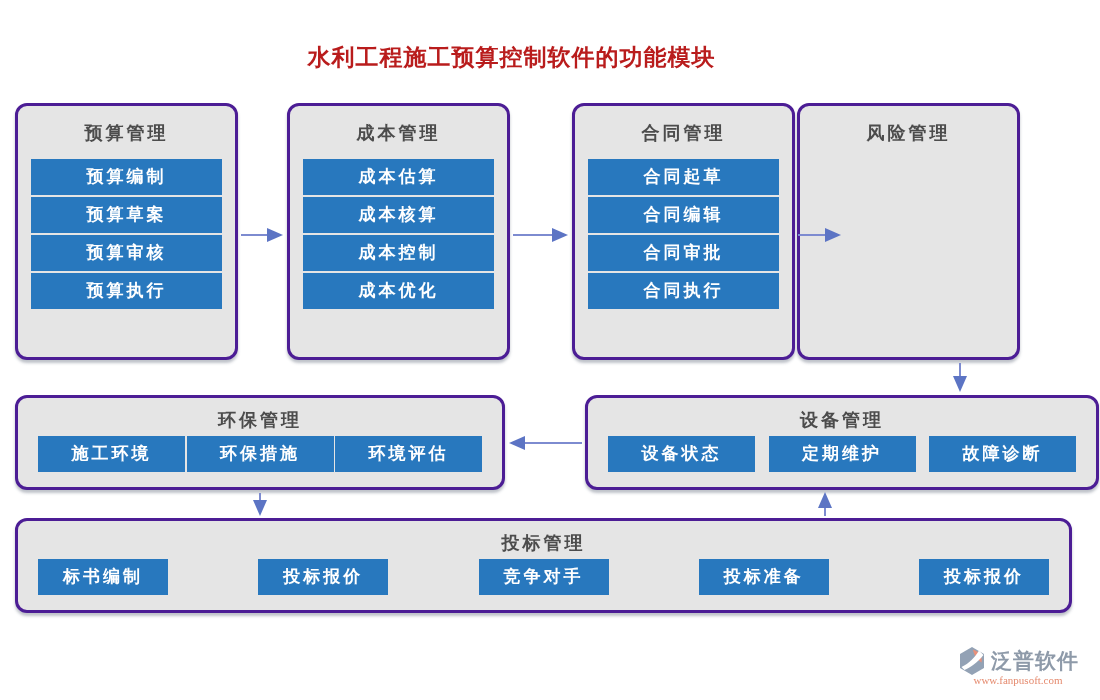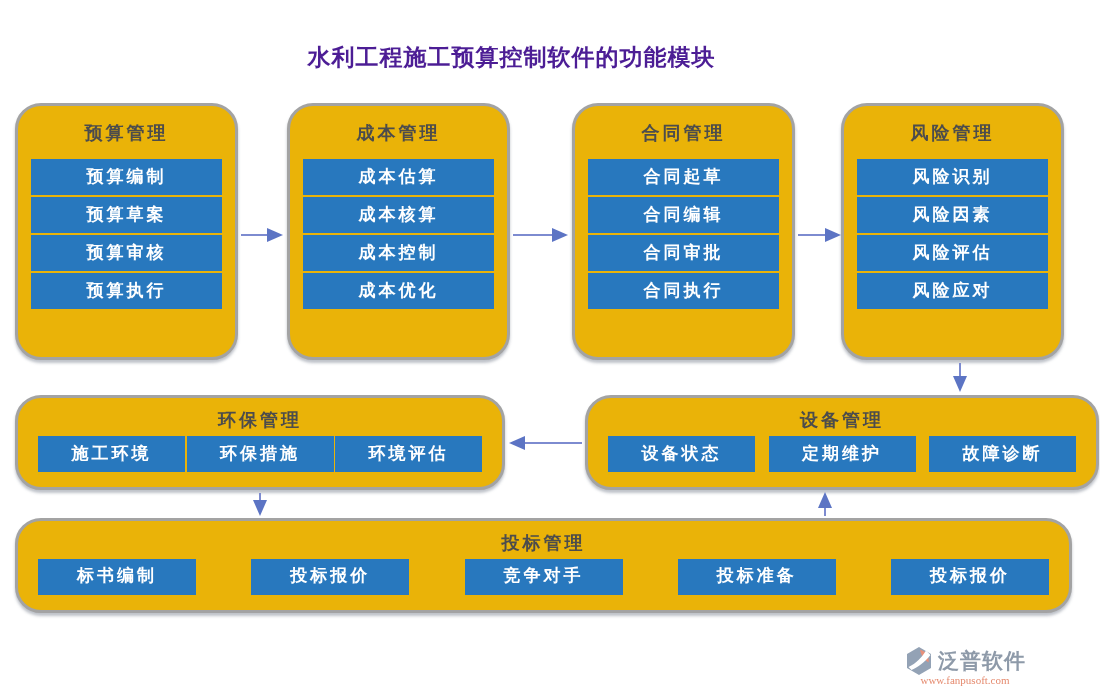--- a/index.html
+++ b/index.html
@@ -2,44 +2,44 @@
 <html><head>
 <meta charset="utf-8">
 <style>
   html,body{margin:0;padding:0;}
   body{
     width:1100px;height:700px;position:relative;background:#ffffff;
     font-family:"Liberation Serif","DejaVu Serif",serif;overflow:hidden;
   }
   .diagram-title{
     position:absolute;top:42px;left:0;width:1023px;text-align:center;
-    font-size:23px;font-weight:bold;color:#4c1d95;letter-spacing:1px;
+    font-size:23px;font-weight:bold;color:#b91c1c;letter-spacing:1px;
   }
   .module{
-    position:absolute;background:#eab308;border:3px solid #a3a3a3;
-    border-radius:26px;box-sizing:border-box;
+    position:absolute;background:#e5e5e5;border:3px solid #4c1d95;
+    border-radius:12px;box-sizing:border-box;
     box-shadow:0 3px 3px rgba(110,120,135,.45);
   }
   .top-module{top:103px;width:223px;height:257px;padding:15px 13px 0;}
   .module-title{
     text-align:center;font-size:18px;font-weight:bold;color:#4c4c4c;
     letter-spacing:3px;
   }
   .top-module .module-title{margin-bottom:14px;}
   .bars-v{display:flex;flex-direction:column;gap:2px;}
   .bar{
     background:#2878be;color:#ffffff;font-size:17px;font-weight:bold;
     letter-spacing:3px;text-align:center;height:36px;line-height:36px;
   }
   .wide-module{height:95px;padding:10px 20px 8px;}
   .bars-h{display:flex;justify-content:space-between;margin-top:4px;}
   .bars-h .bar{width:147px;}
-  .module-bidding .bars-h .bar{width:158px;font-family:Liberation Mono, monospace;}
+  .module-bidding .bars-h .bar{width:130px;}
   #edges-svg{position:absolute;top:0;left:0;pointer-events:none;}
-  .logo{position:absolute;top:646px;left:887px;width:156px;}
+  .logo{position:absolute;top:646px;left:940px;width:156px;}
   .logo-row{display:flex;align-items:center;justify-content:center;gap:4px;}
   .logo-name{font-size:21px;font-weight:bold;color:#8e9aa9;letter-spacing:1px;}
   .logo-url{font-size:11px;color:#e58a6e;text-align:center;margin-top:-2px;}
 </style>
 </head>
 <body>
 
 <div class="diagram-title">水利工程施工预算控制软件的功能模块</div>
 
 <div class="module top-module" style="left:15px">
@@ -65,28 +65,22 @@
 <div class="module top-module" style="left:572px">
   <div class="module-title">合同管理</div>
   <div class="bars-v">
     <div class="bar">合同起草</div>
     <div class="bar">合同编辑</div>
     <div class="bar">合同审批</div>
     <div class="bar">合同执行</div>
   </div>
 </div>
 
-<div class="module top-module" style="left:841px">
+<div class="module top-module" style="left:797px">
   <div class="module-title">风险管理</div>
-  <div class="bars-v">
-    <div class="bar">风险识别</div>
-    <div class="bar">风险因素</div>
-    <div class="bar">风险评估</div>
-    <div class="bar">风险应对</div>
-  </div>
 </div>
 
 <div class="module wide-module" style="left:15px;top:395px;width:490px">
   <div class="module-title">环保管理</div>
   <div class="bars-h">
     <div class="bar">施工环境</div>
     <div class="bar">环保措施</div>
     <div class="bar">环境评估</div>
   </div>
 </div>

